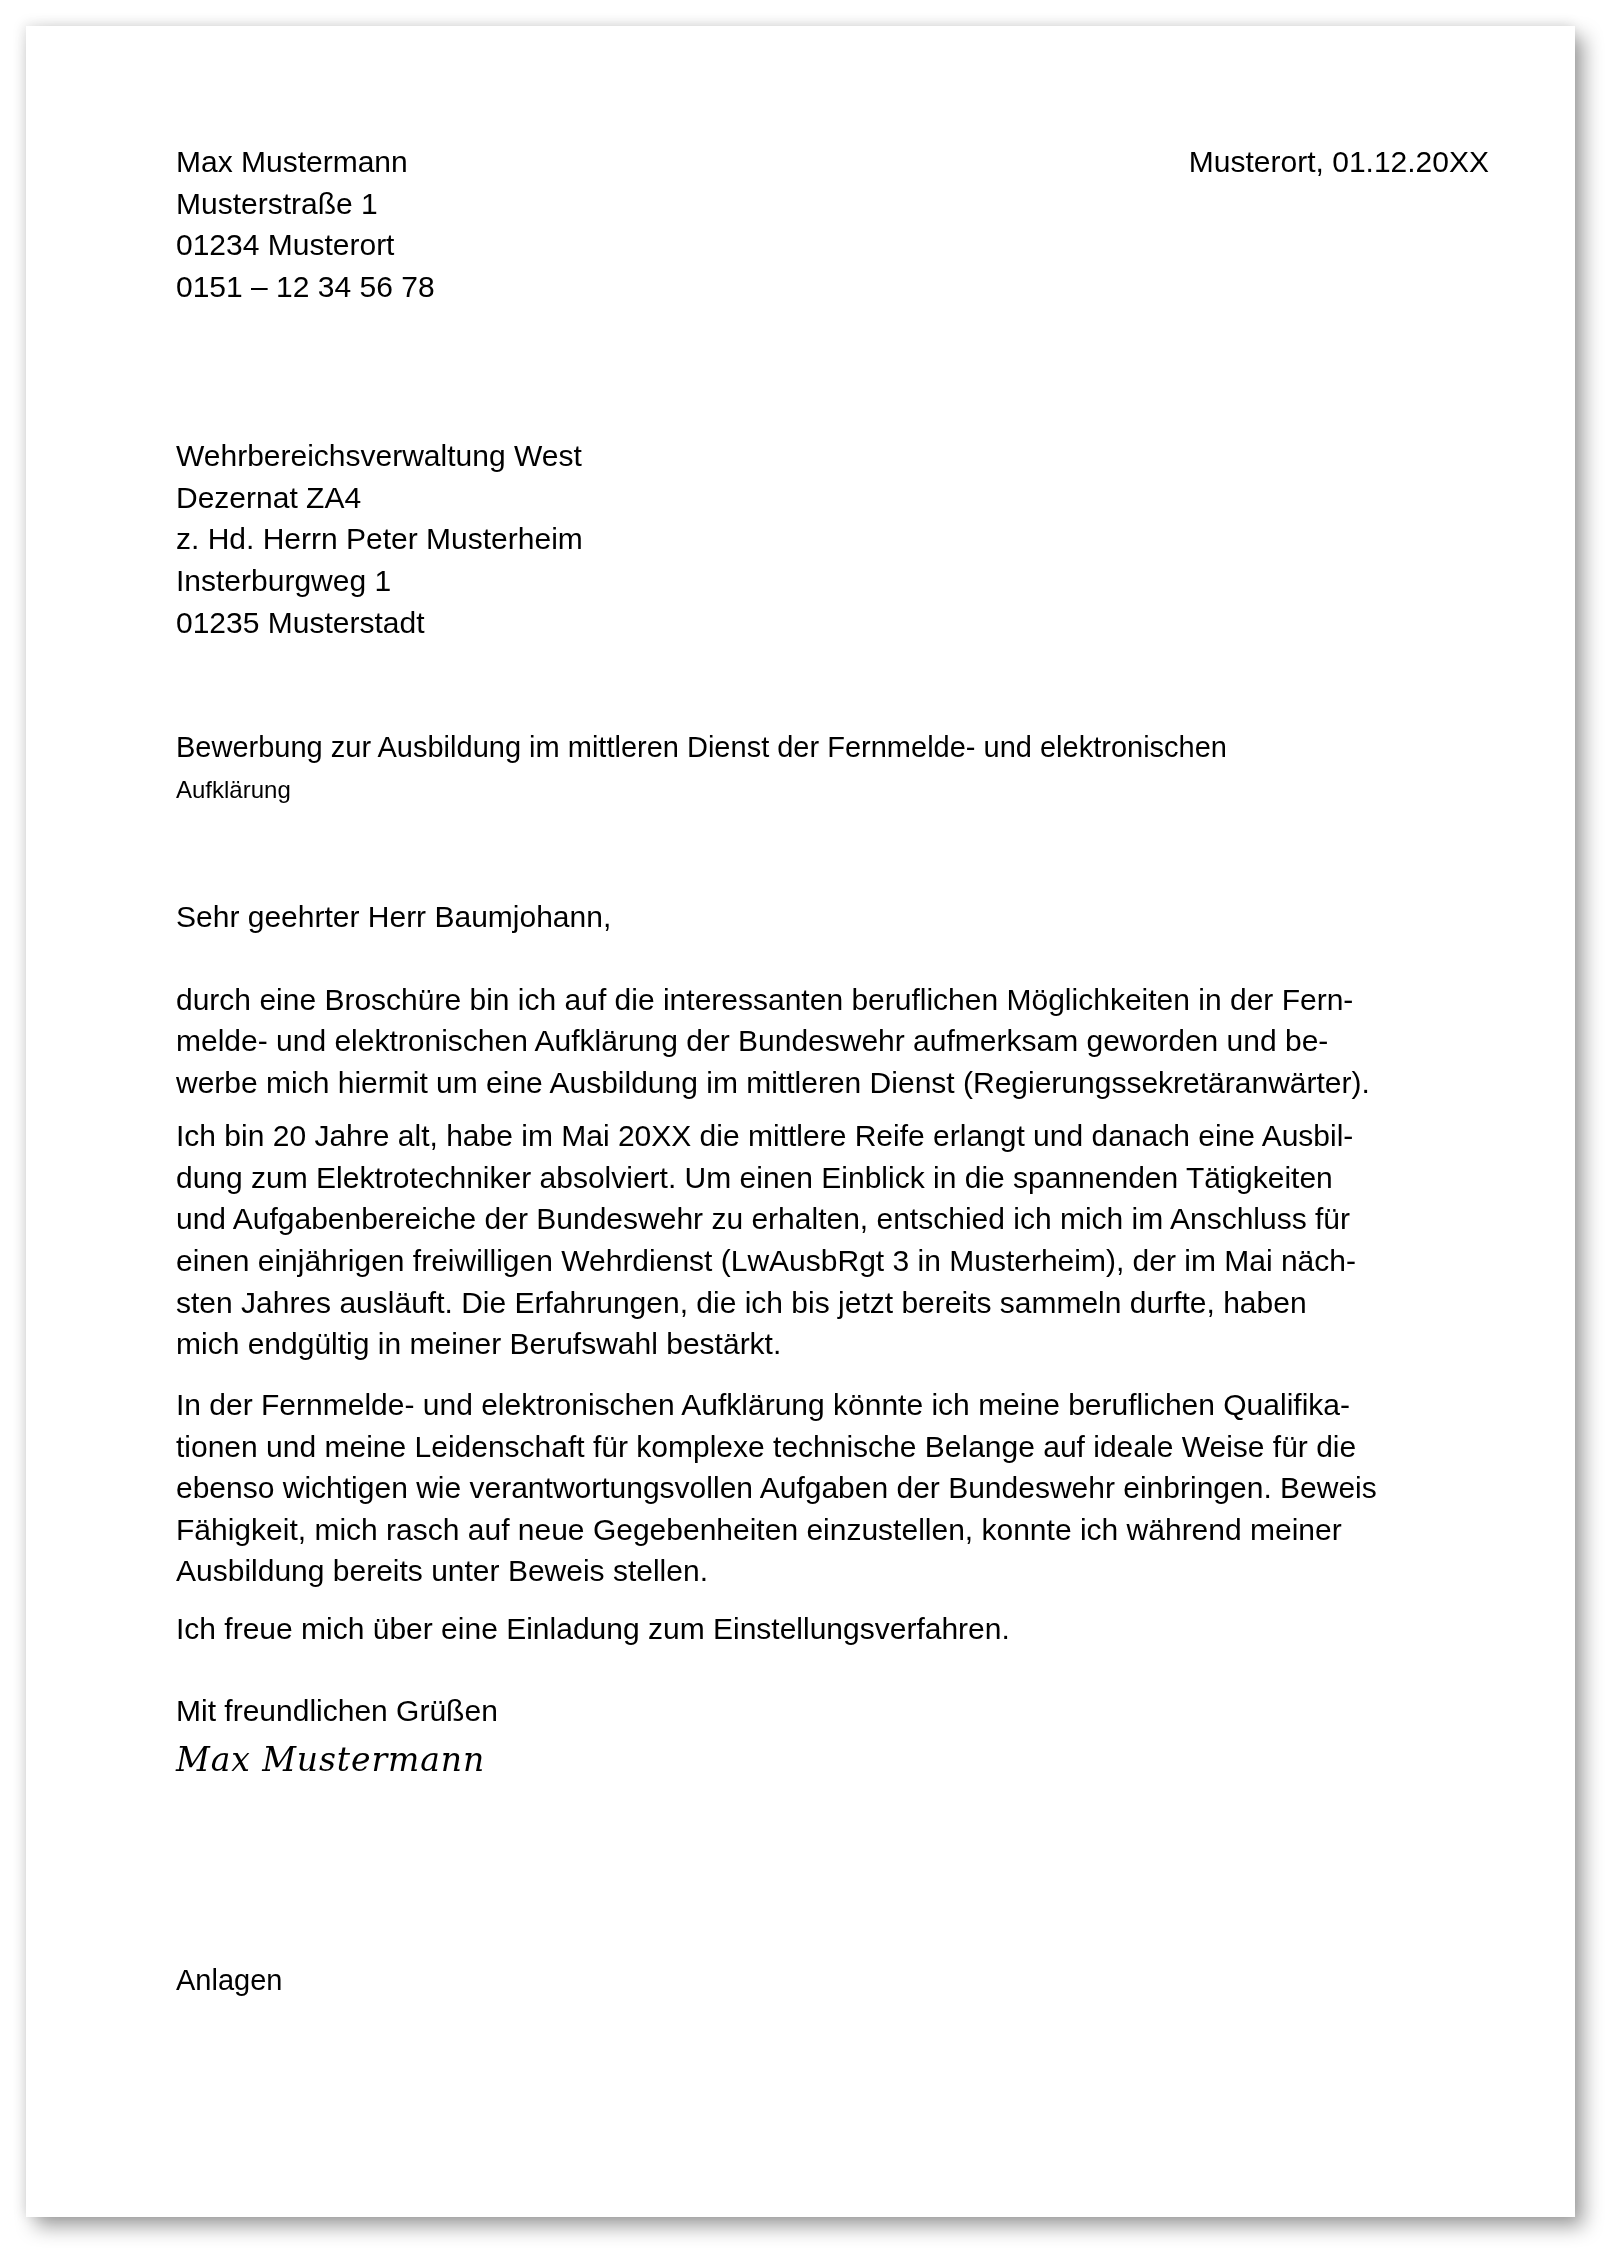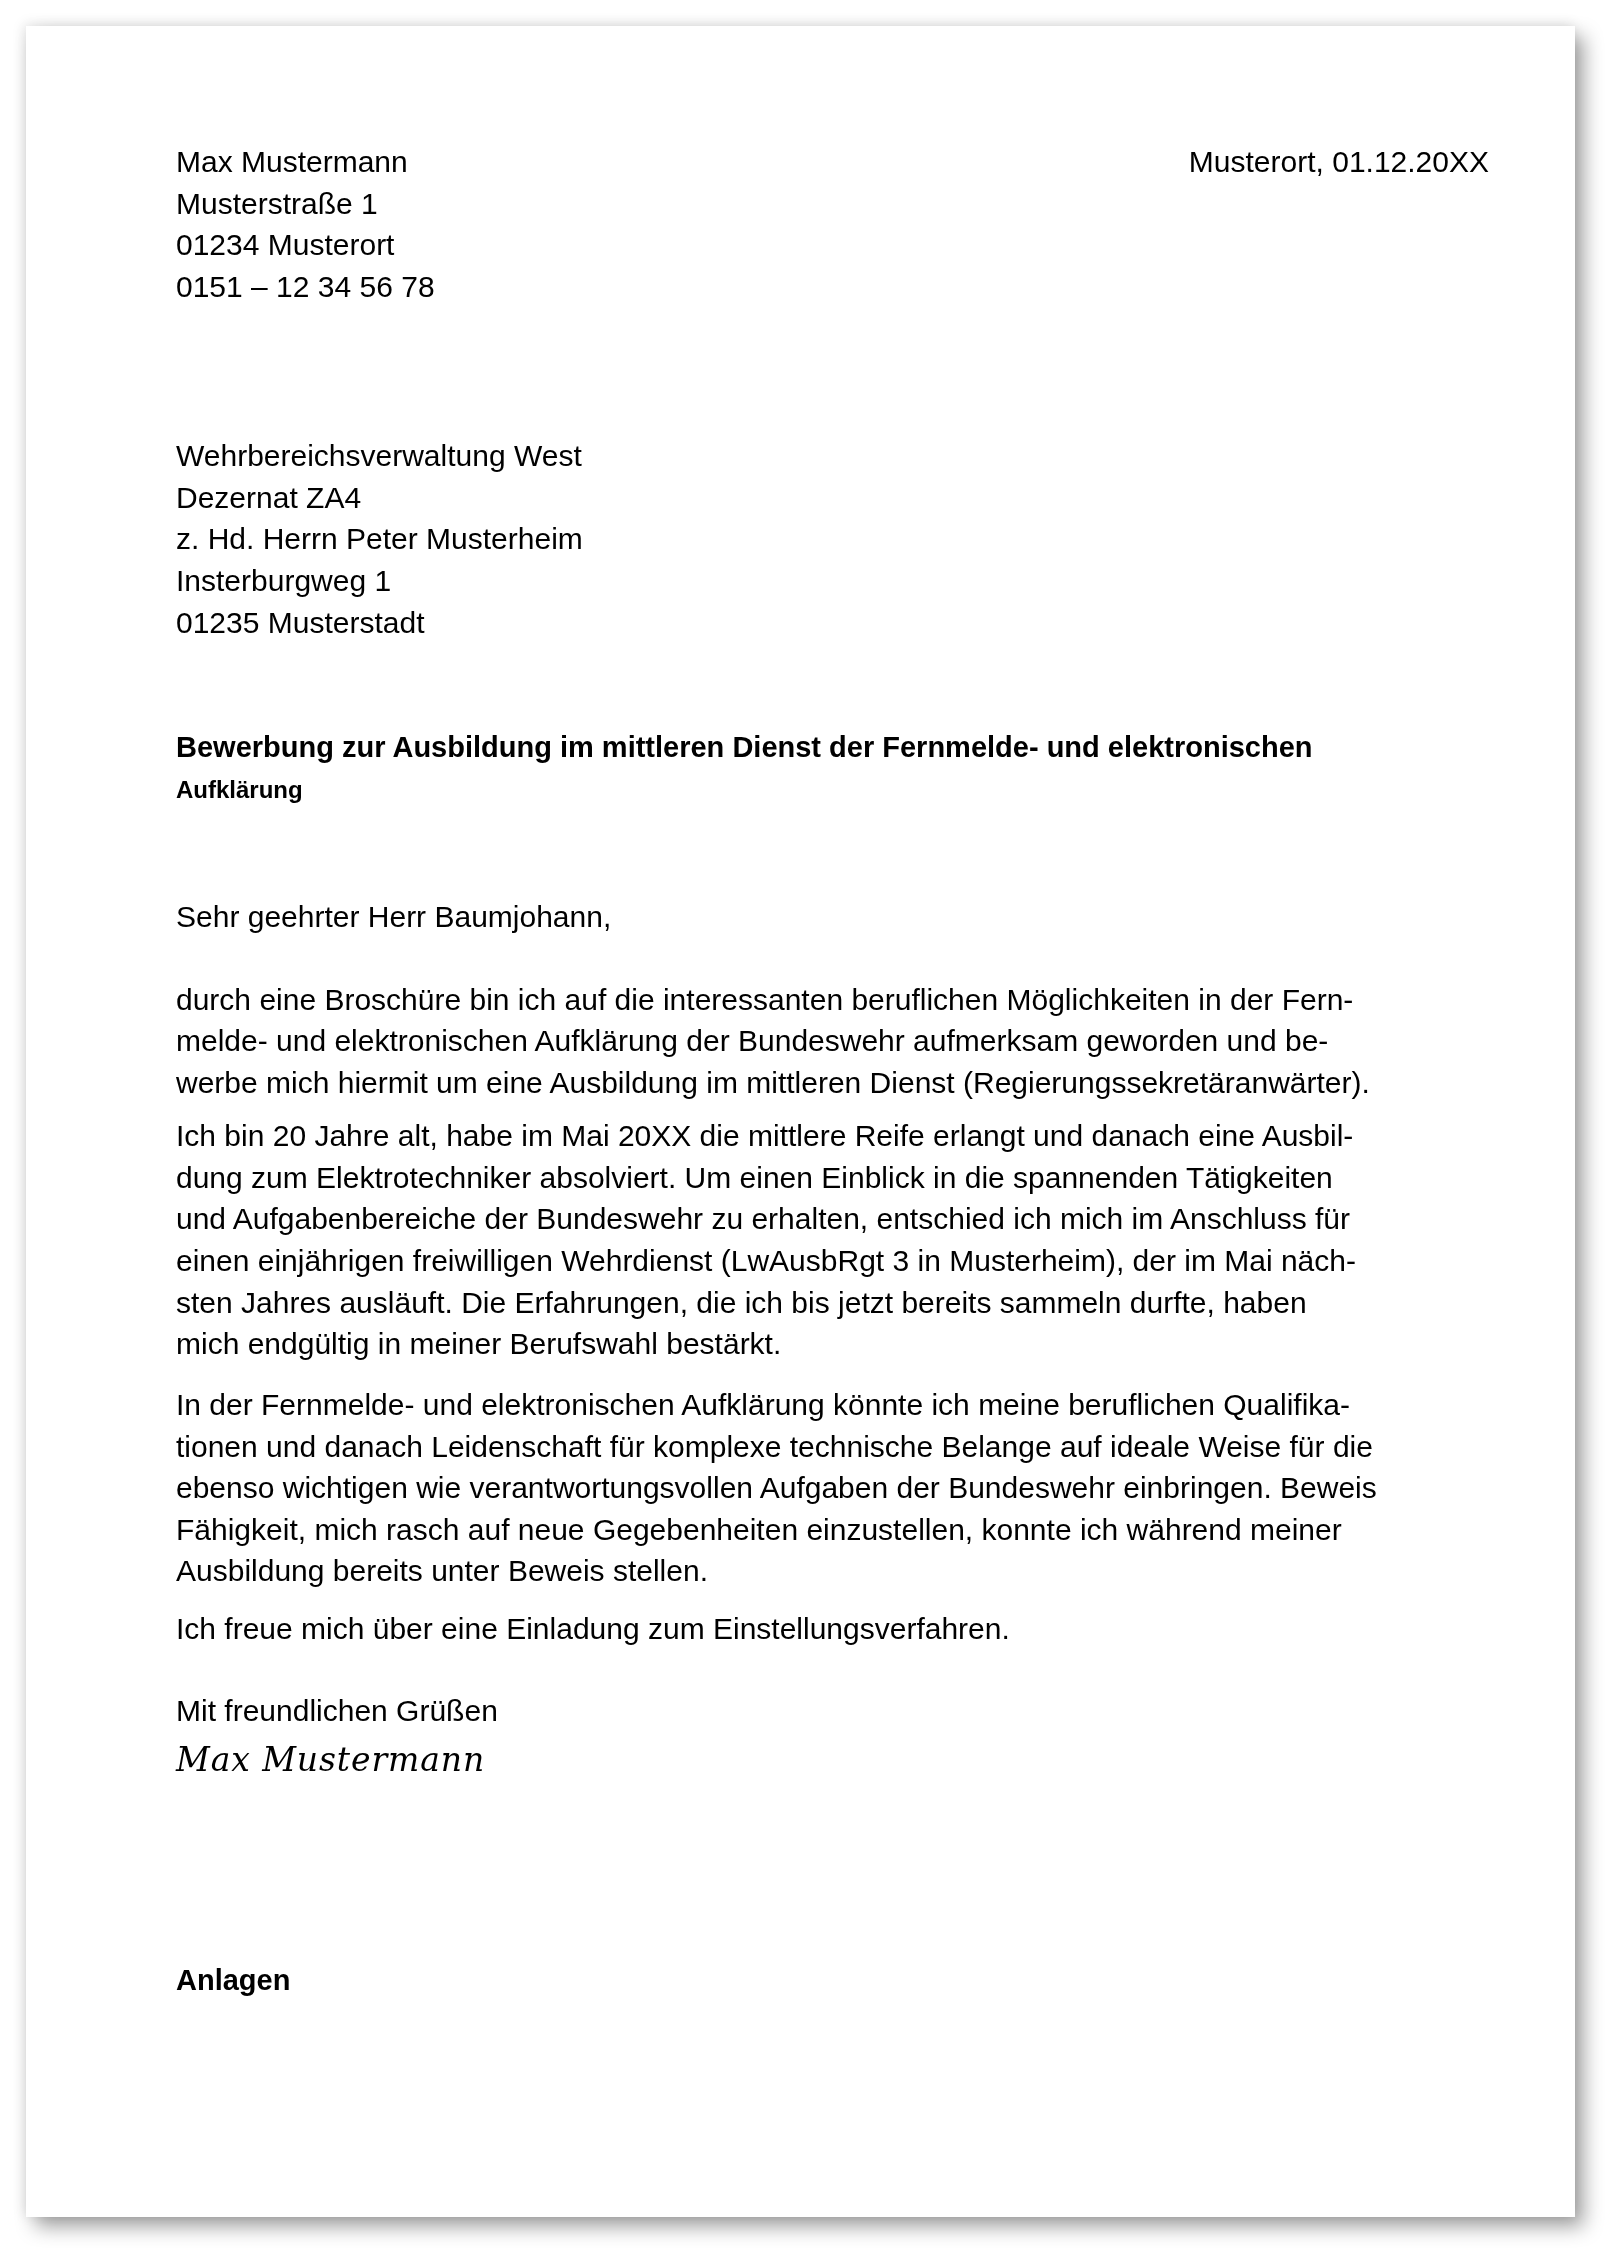--- a/index.html
+++ b/index.html
@@ -11,21 +11,21 @@
     position:absolute; left:26px; top:26px; width:1549px; height:2191px;
     background:#ffffff;
     box-shadow: 8.7px 10.4px 19px rgba(0,0,0,0.38), -1.7px -1.7px 12px rgba(0,0,0,0.10);
   }
   .ln {
     position:absolute; left:176px; white-space:pre;
     font-size:30px; line-height:35px;
     transform-origin:left top;
   }
   .r { left:auto; right:130px; }
-  .b { font-weight:bold; }
+  .b { font-weight:normal; }
   .sig {
     font-family:"DejaVu Serif", serif; font-style:italic; font-size:33px; letter-spacing:0.9px;
   }
 </style>
 </head>
 <body>
 
 <div class="page"></div>
 
 <div class="ln" style="top:144px">Max Mustermann</div>
@@ -51,21 +51,21 @@
 <div class="ln" style="top:1065px">werbe mich hiermit um eine Ausbildung im mittleren Dienst (Regierungssekretäranwärter).</div>
 
 <div class="ln" style="top:1118px">Ich bin 20 Jahre alt, habe im Mai 20XX die mittlere Reife erlangt und danach eine Ausbil-</div>
 <div class="ln" style="top:1160px">dung zum Elektrotechniker absolviert. Um einen Einblick in die spannenden Tätigkeiten</div>
 <div class="ln" style="top:1201px">und Aufgabenbereiche der Bundeswehr zu erhalten, entschied ich mich im Anschluss für</div>
 <div class="ln" style="top:1243px">einen einjährigen freiwilligen Wehrdienst (LwAusbRgt 3 in Musterheim), der im Mai näch-</div>
 <div class="ln" style="top:1285px">sten Jahres ausläuft. Die Erfahrungen, die ich bis jetzt bereits sammeln durfte, haben</div>
 <div class="ln" style="top:1326px">mich endgültig in meiner Berufswahl bestärkt.</div>
 
 <div class="ln" style="top:1387px">In der Fernmelde- und elektronischen Aufklärung könnte ich meine beruflichen Qualifika-</div>
-<div class="ln" style="top:1429px">tionen und danach Leidenschaft für komplexe technische Belange auf ideale Weise für die</div>
+<div class="ln" style="top:1429px">tionen und meine Leidenschaft für komplexe technische Belange auf ideale Weise für die</div>
 <div class="ln" style="top:1470px">ebenso wichtigen wie verantwortungsvollen Aufgaben der Bundeswehr einbringen. Beweis</div>
 <div class="ln" style="top:1512px">Fähigkeit, mich rasch auf neue Gegebenheiten einzustellen, konnte ich während meiner</div>
 <div class="ln" style="top:1553px">Ausbildung bereits unter Beweis stellen.</div>
 
 <div class="ln" style="top:1611px">Ich freue mich über eine Einladung zum Einstellungsverfahren.</div>
 
 <div class="ln" style="top:1693px">Mit freundlichen Grüßen</div>
 <div class="ln sig" style="top:1742px">Max Mustermann</div>
 
 <div class="ln b" style="top:1963px;font-size:29px">Anlagen</div>

